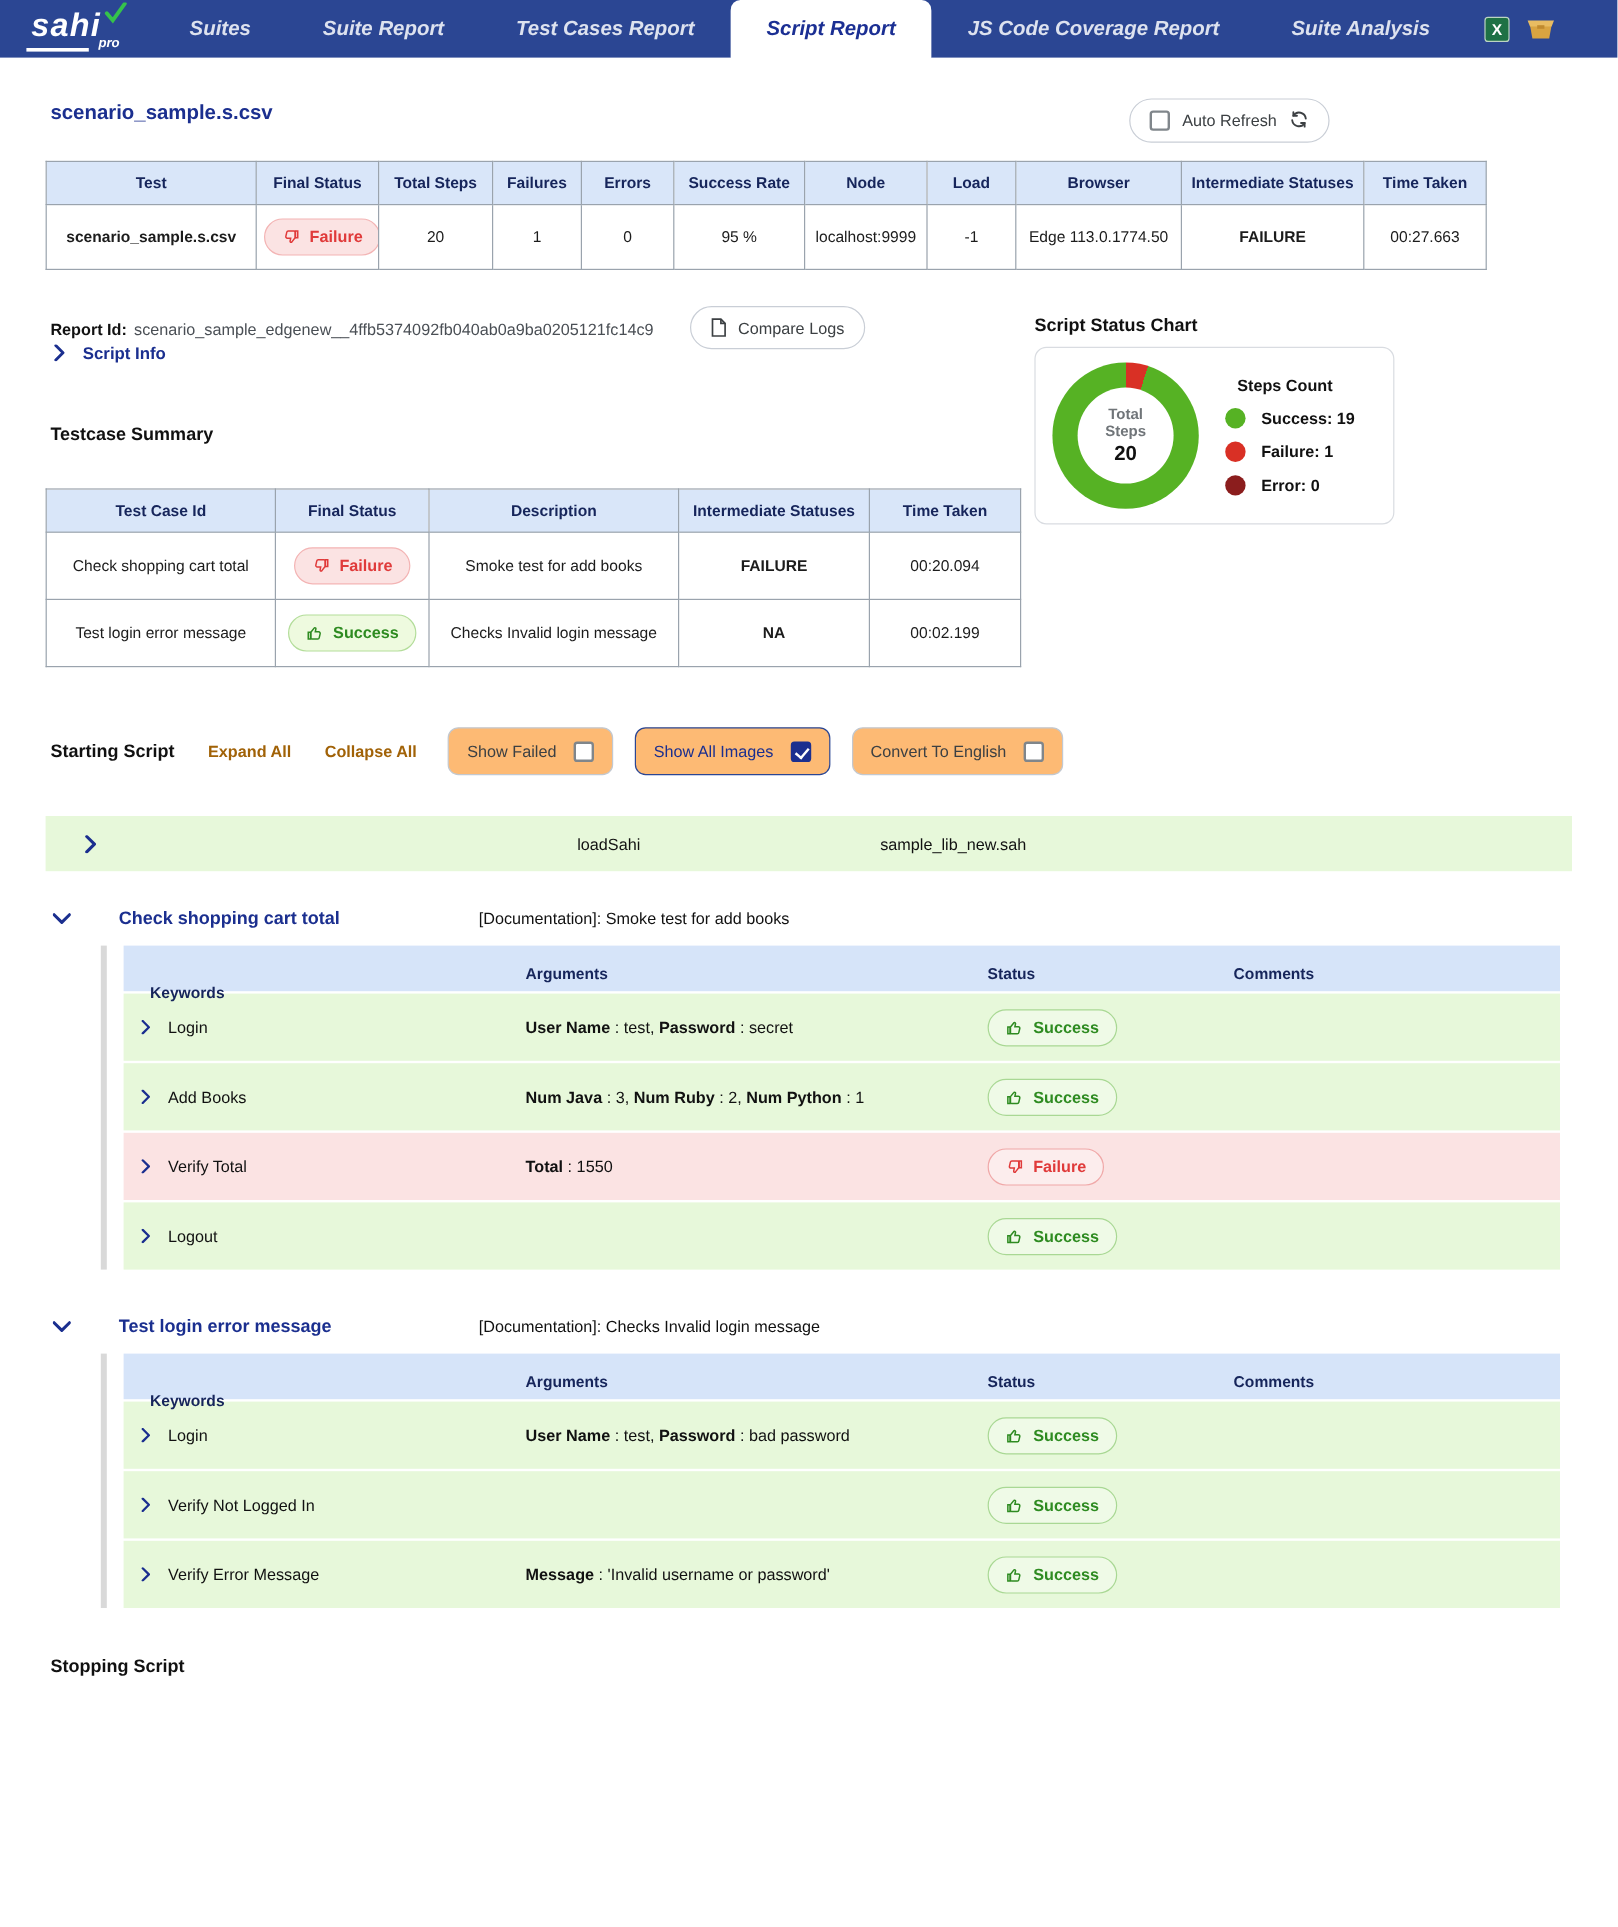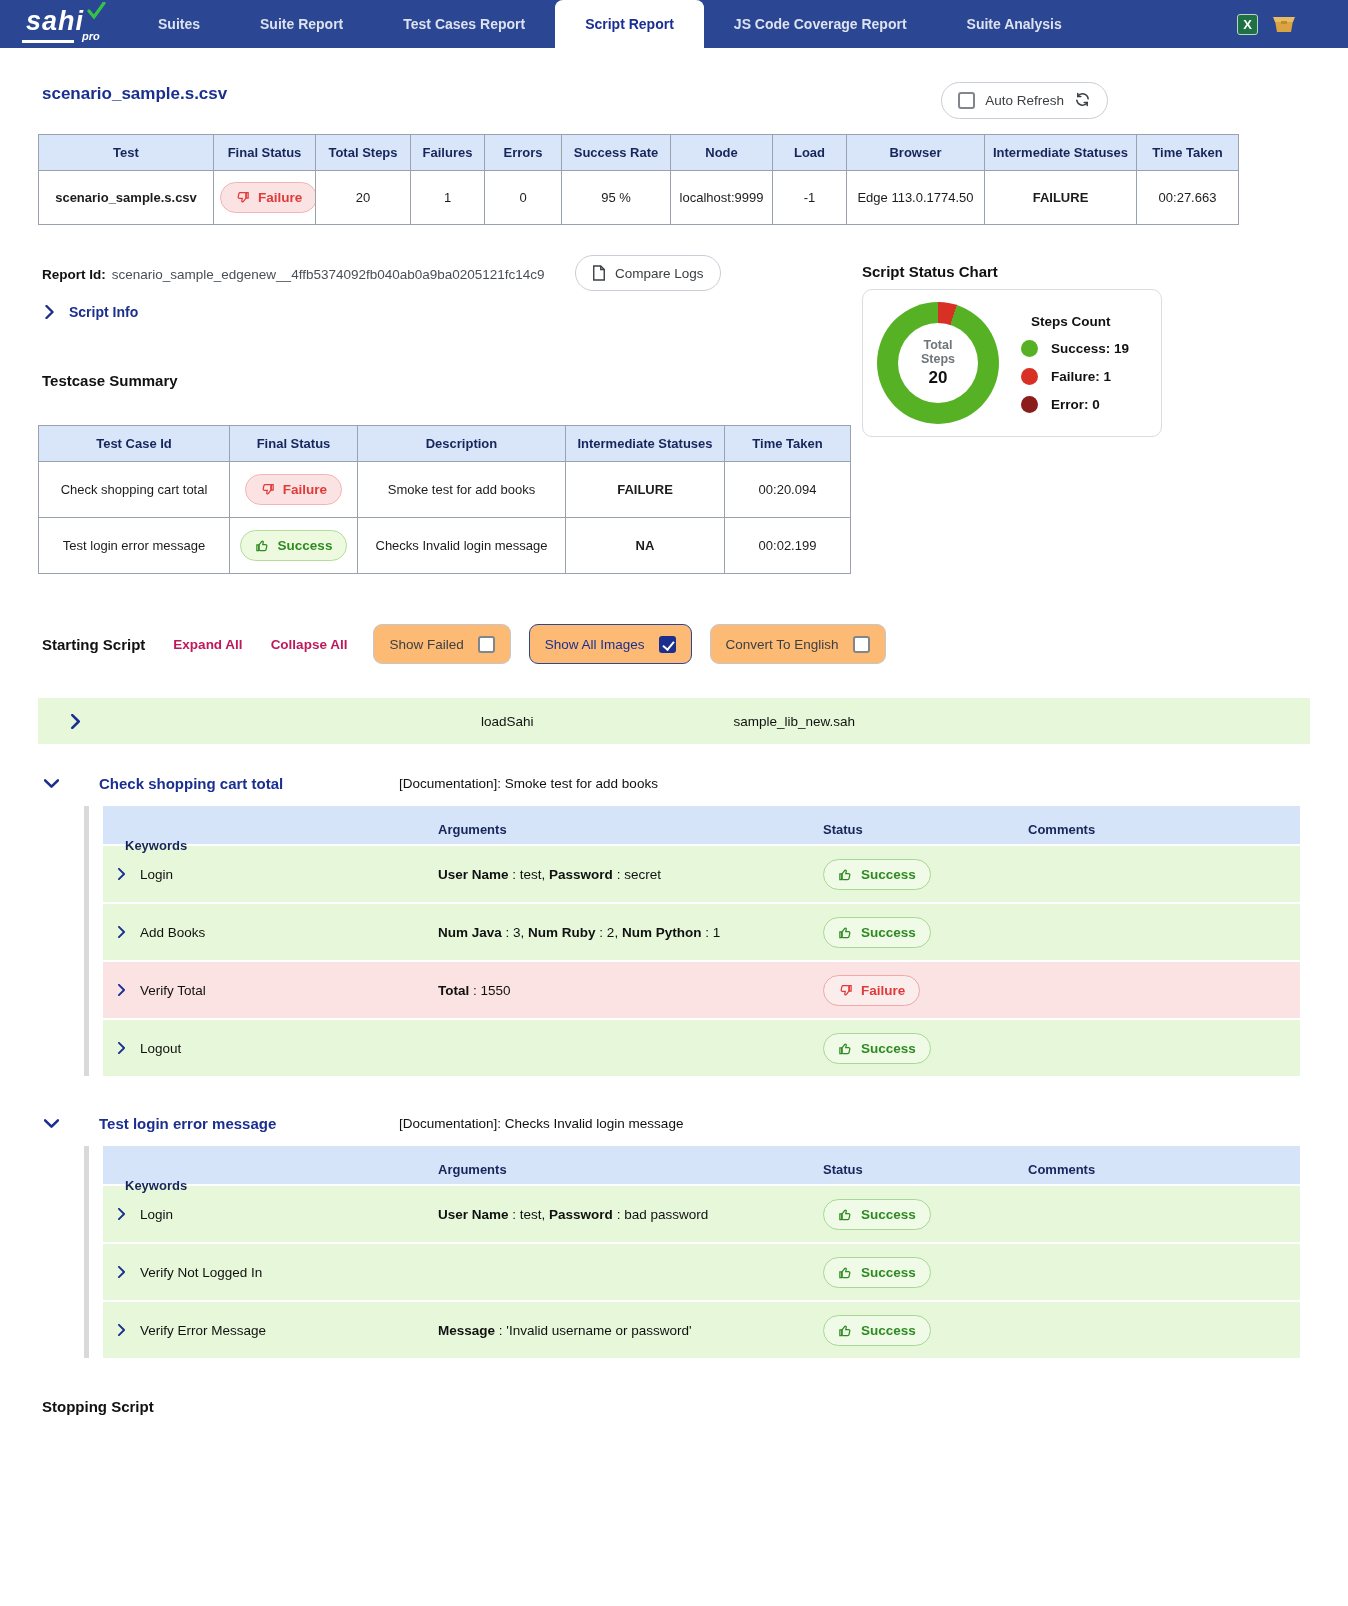--- a/index.html
+++ b/index.html
@@ -22,21 +22,21 @@
   }
   .logo .brand-underline { position:absolute; left:22px; top:40px; width:52px; height:3px; background:#fff; }
   .logo .pro {
     position:absolute; left:82px; top:30px; font-size:11px; font-weight:bold;
     font-style:italic; color:#fff;
   }
   .logo .check { position:absolute; left:86px; top:2px; }
   .nav-tabs { display:flex; align-items:stretch; flex:1 1 auto; }
   .nav-tab {
     display:flex; align-items:center; padding:17px 30px; color:#dde2ef;
-    font-weight:bold; font-size:14px; cursor:pointer; white-space:nowrap;
+    font-weight:bold; font-size:17px; cursor:pointer; white-space:nowrap;font-style:italic;
   }
   .nav-tab.active {
     background:#ffffff; color:#1b2f93; border-radius:8px 8px 0 0; margin-top:0;
     box-shadow:0 1px 0 #fff;
   }
   .nav-icons { display:flex; align-items:center; gap:14px; padding-right:52px; }
   .excel-ic { width:21px; height:21px; background:#1e7145; border-radius:3px;
     color:#fff; font-weight:bold; font-size:13px; display:flex; align-items:center;
     justify-content:center; border:1px solid #bcd4c2;}
   .box-ic { width:24px; height:20px; position:relative; }
@@ -84,21 +84,21 @@
 
   
   .report-row { margin-top:42px; display:flex; position:relative; padding-left:4px;}
   .report-id-label { font-weight:bold; color:#111; font-size:13.5px; }
   .report-id-value { color:#4a4f55; font-size:13.5px; margin-left:6px; }
   .compare-btn {
     position:absolute; left:537px; top:-12px; height:36px; display:flex; align-items:center; gap:9px;
     border:1px solid #c9ced6; border-radius:19px; background:#fff; padding:0 16px;
     font-size:13.5px; color:#3c4043; cursor:pointer;
   }
-  .script-info { margin-top:22px; display:flex; align-items:center; gap:14px; padding-left:6px; cursor:pointer;text-align:center;}
+  .script-info { margin-top:4px; display:flex; align-items:center; gap:14px; padding-left:6px; cursor:pointer;text-align:center;}
   .script-info span { color:#1b2f8f; font-weight:bold; font-size:14px; }
 
   
   .chart-wrap { position:absolute; top:263px; left:862px; width:300px; }
   .chart-title { font-size:15px; font-weight:bold; color:#111; margin-bottom:9px; }
   .chart-card { border:1px solid #d9dce1; border-radius:10px; background:#fff; padding:12px 10px; display:flex; align-items:center; }
   .donut { width:122px; height:122px; border-radius:50%; position:relative; margin-left:4px; flex:0 0 auto;}
   .donut::before {
     content:""; position:absolute; left:21px; top:21px; width:80px; height:80px; background:#fff; border-radius:50%;
   }
@@ -118,21 +118,21 @@
   .sec-title { font-size:15px; font-weight:bold; color:#111; padding-left:4px; }
   .tsummary-title { margin-top:52px; }
   .tsummary-table { width:499px; margin-top:16px; }
   .tsummary-table td { height:38px; }
   .tcase-table { width:812px; margin-top:36px; }
   .tcase-table td { height:56px; }
 
   
   .toolbar { margin-top:50px; display:flex; align-items:center; padding-left:4px; }
   .toolbar .title { font-size:15px; font-weight:bold; color:#111; }
-  .tool-link { margin-left:28px; font-size:13.5px; font-weight:bold; color:#be185d; cursor:pointer; }
+  .tool-link { margin-left:28px; font-size:13.5px; font-weight:bold; color:#a16207; cursor:pointer; }
   .tool-btn {
     display:flex; align-items:center; gap:14px; height:40px; border:1px solid #c3c8cf;
     border-radius:9px; background:#fdba74; padding:0 15px; margin-left:18px;
     font-size:13.5px; color:#3c4043; cursor:pointer;
   }
   .tool-btn.primary { border:1.5px solid #2b4693; color:#1b2f8f; }
 
   
   .load-row {
     margin-top:34px; margin-left:0; width:1272px; height:46px; background:#e7f8da;

